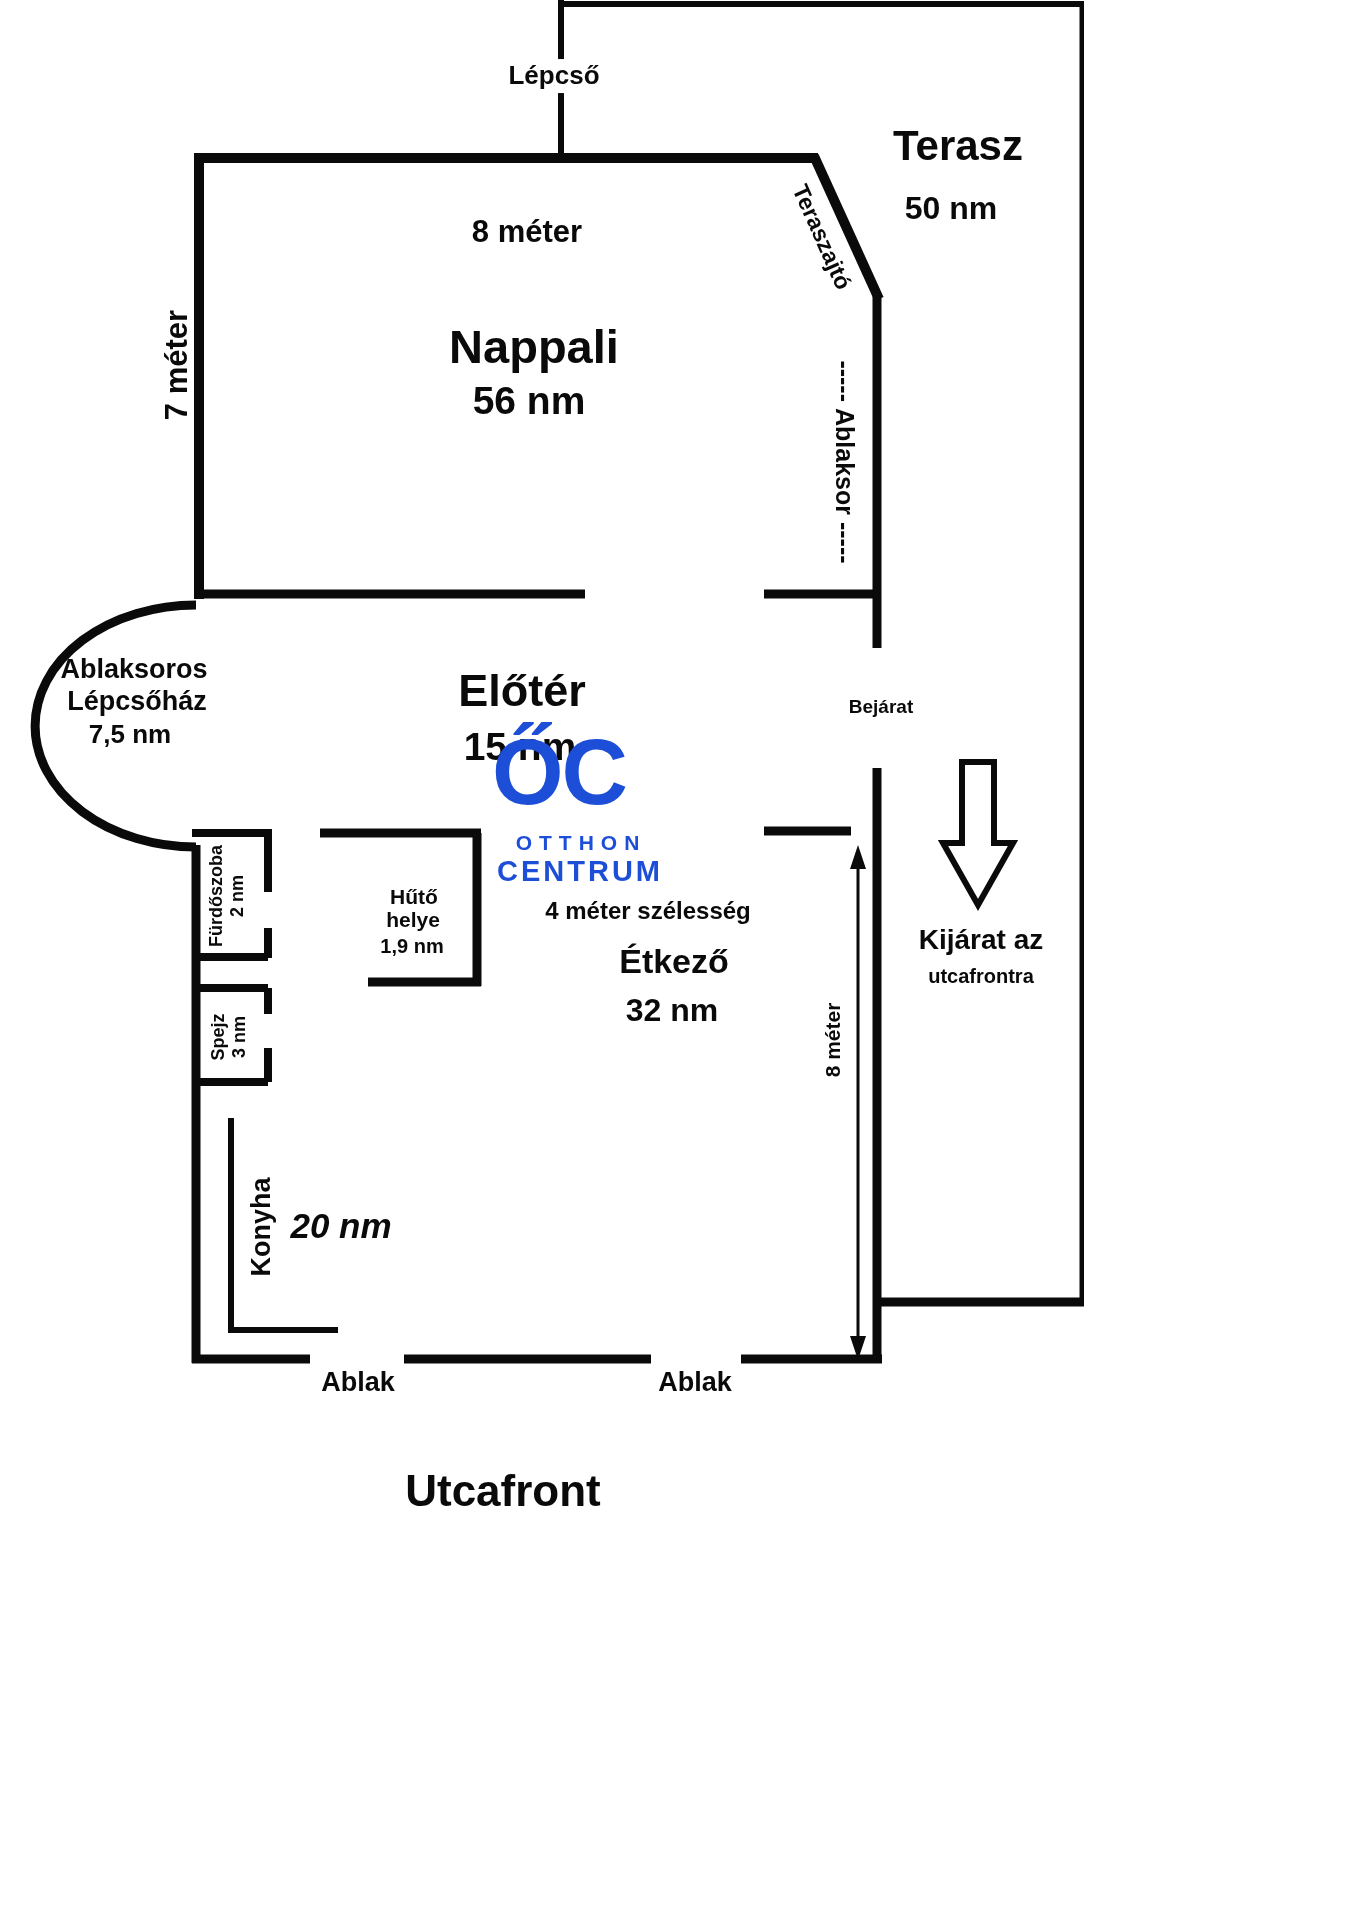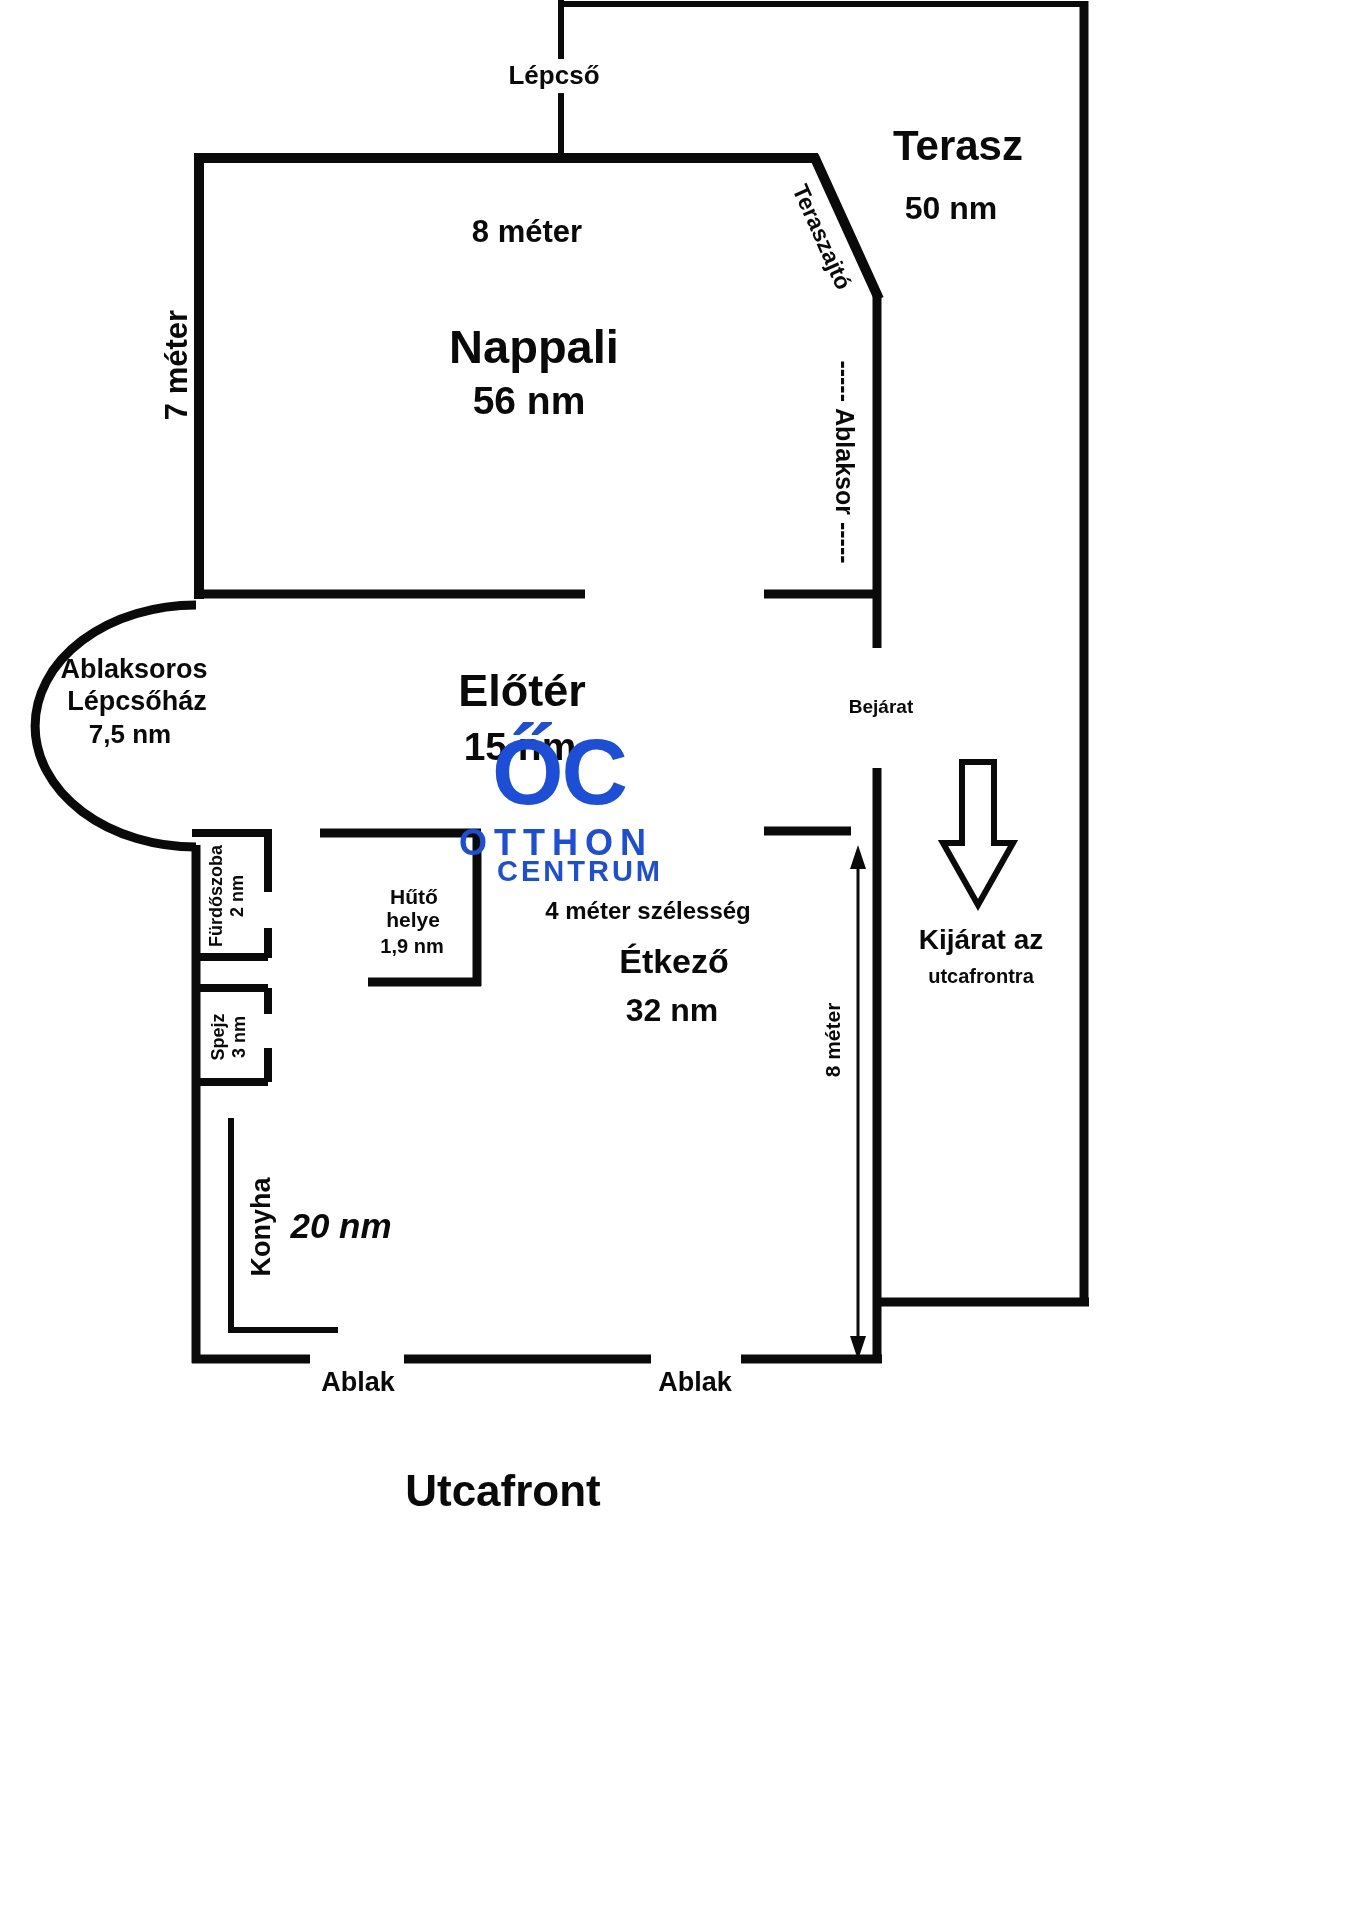--- a/index.html
+++ b/index.html
@@ -1,18 +1,18 @@
 <!DOCTYPE html>
 <html><head>
 <meta charset="utf-8">
 <style>
   html,body{margin:0;padding:0;background:#ffffff;}
   .canvas{
     position:relative;
-    width:1358px;
+    width:1084px;
     height:1920px;
     background:#ffffff;
     overflow:hidden;
     font-family:"Liberation Sans", sans-serif;
   }
   .plan-svg{position:absolute;left:0;top:0;}
   .lbl{
     position:absolute;
     transform:translate(-50%,-50%);
     font-weight:bold;
@@ -105,21 +105,21 @@
   <div class="lbl" style="left:134px;top:670px;font-size:27px;">Ablaksoros</div>
   <div class="lbl" style="left:137px;top:702px;font-size:27px;">Lépcsőház</div>
   <div class="lbl" style="left:130px;top:735px;font-size:26px;">7,5 nm</div>
 
   <div class="lbl" style="left:522px;top:691px;font-size:45px;">Előtér</div>
   <div class="lbl" style="left:520px;top:747px;font-size:39px;">15 nm</div>
 
   <div class="lbl" style="left:881px;top:707px;font-size:19px;">Bejárat</div>
 
   <div class="lbl wm" style="left:559px;top:773px;font-size:92px;letter-spacing:-2px;">ŐC</div>
-  <div class="lbl wm" style="left:556px;top:843px;font-size:36px;letter-spacing:7px;">OTTHON</div>
+  <div class="lbl wm" style="left:581px;top:843px;font-size:21px;letter-spacing:7px;">OTTHON</div>
   <div class="lbl wm" style="left:556px;top:872px;font-size:29px;letter-spacing:3px;padding-left:48px;">CENTRUM</div>
 
   <div class="lbl" style="left:414px;top:897px;font-size:21px;">Hűtő</div>
   <div class="lbl" style="left:413px;top:920px;font-size:21px;">helye</div>
   <div class="lbl" style="left:412px;top:946px;font-size:20px;">1,9 nm</div>
 
   <div class="lbl" style="left:640px;top:911px;font-size:24px;margin-left:8px;">4 méter szélesség</div>
 
   <div class="lbl" style="left:674px;top:962px;font-size:34px;">Étkező</div>
   <div class="lbl" style="left:672px;top:1010px;font-size:32px;">32 nm</div>

